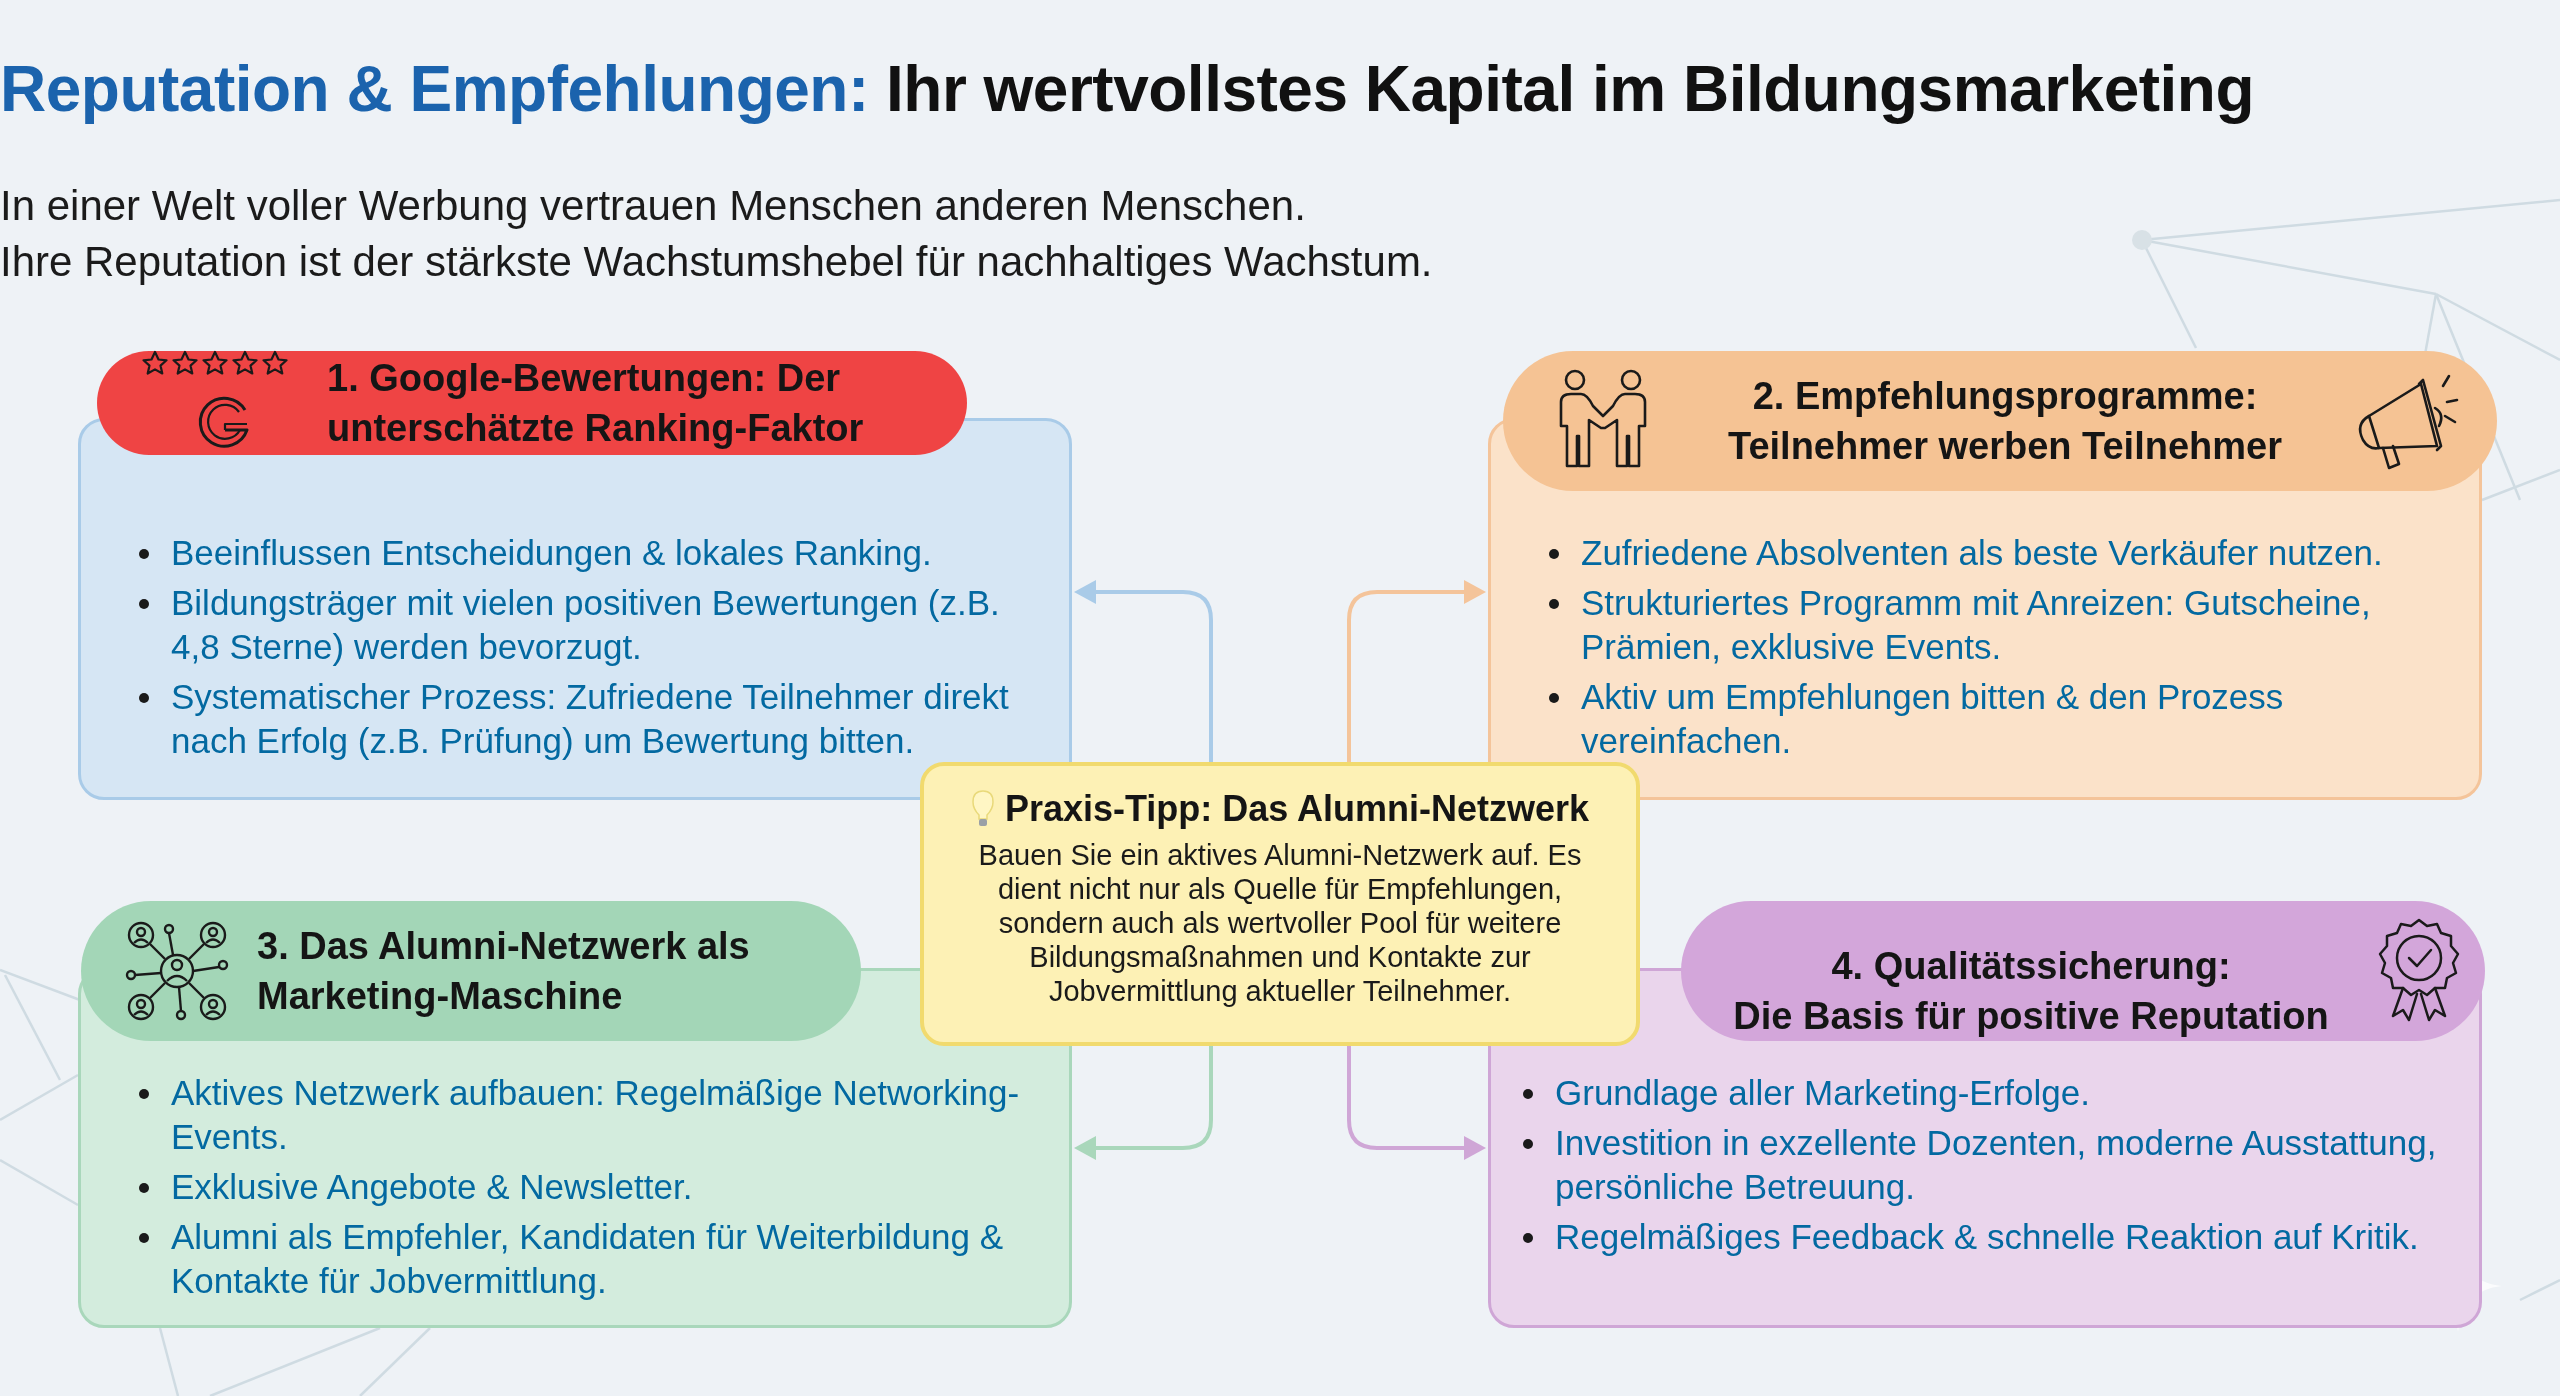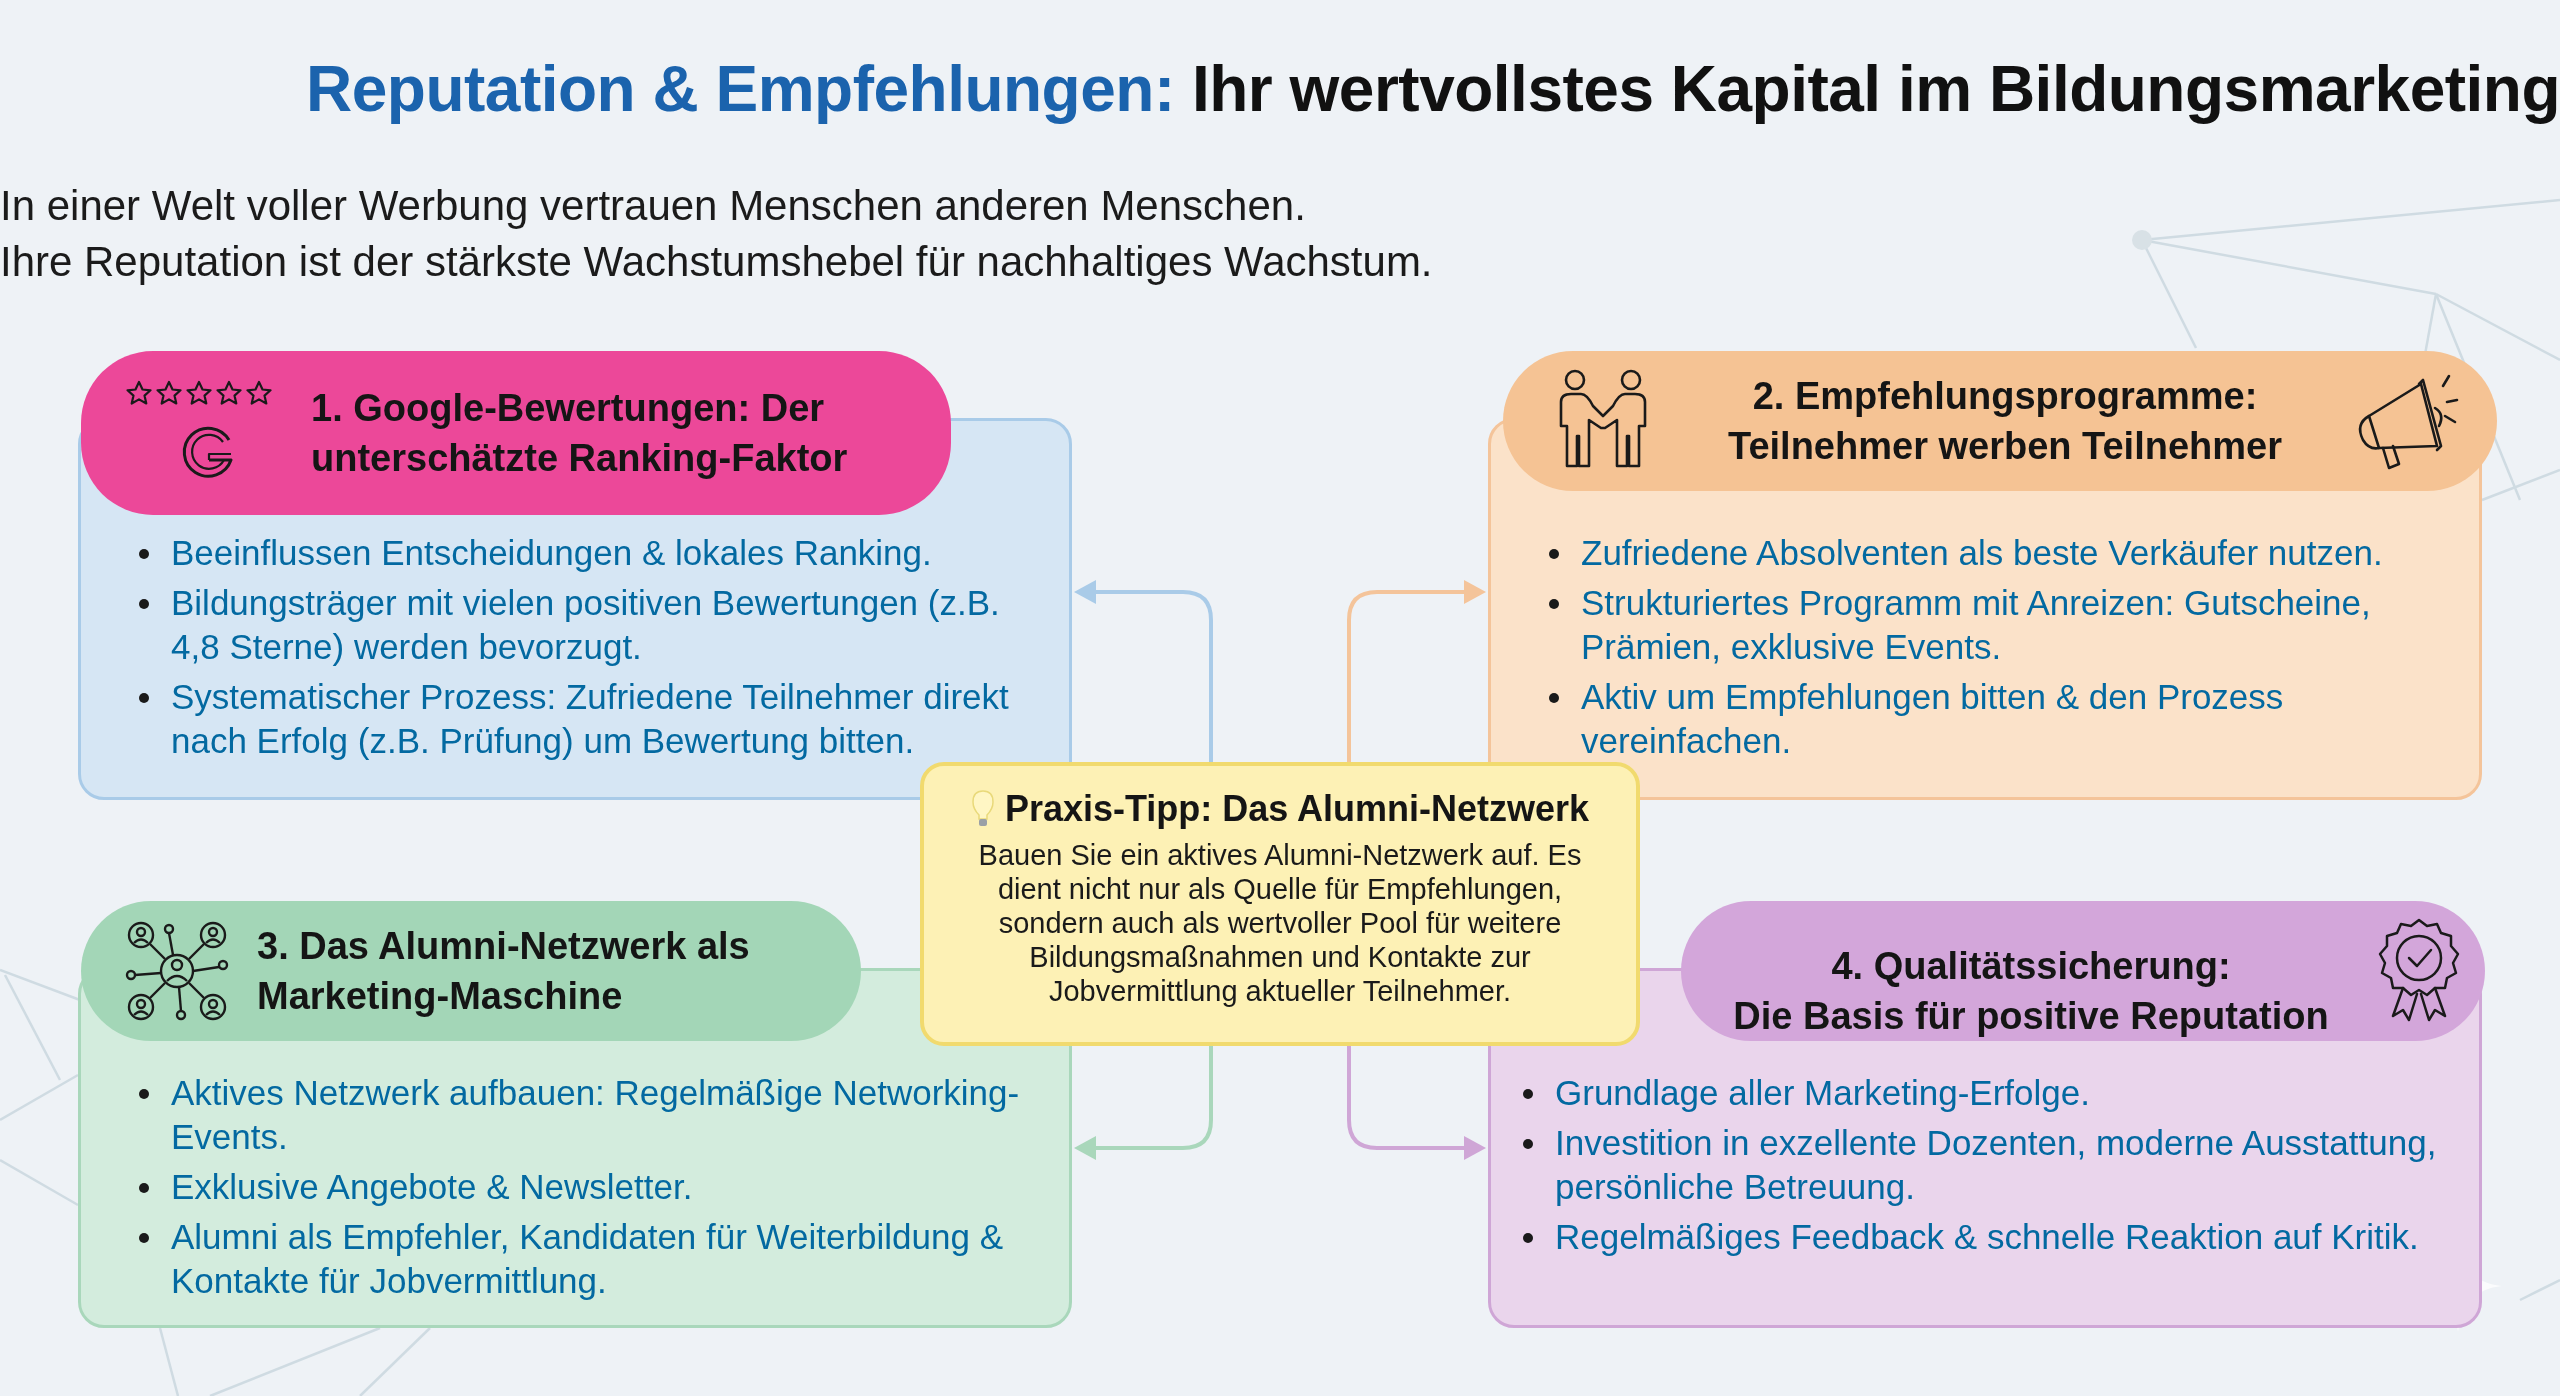--- a/index.html
+++ b/index.html
@@ -1,30 +1,30 @@
 <!DOCTYPE html>
 <html><head>
 <meta charset="utf-8">
 <style>
   html,body{margin:0;padding:0;}
   body{width:2560px;height:1396px;background:#eef2f6;position:relative;overflow:hidden;font-family:"Liberation Sans",sans-serif;color:#161616;}
   .bg-net{position:absolute;left:0;top:0;width:2560px;height:1396px;pointer-events:none;}
-  .title{position:absolute;left:0;top:52px;width:2560px;text-align:right;font-size:64px;font-weight:bold;letter-spacing:-0.5px;white-space:nowrap;}
+  .title{position:absolute;left:0;top:52px;width:2560px;text-align:left;font-size:64px;font-weight:bold;letter-spacing:-0.5px;white-space:nowrap;}
   .title .blue{color:#1b63ad;}
   .title .dark{color:#111;}
   .subtitle{position:absolute;left:0;top:178px;width:2560px;font-size:42px;line-height:56px;color:#1b1b1b;}
   .card{position:absolute;border-radius:26px;box-sizing:border-box;}
   .card .head{position:absolute;border-radius:72px;display:flex;align-items:center;box-sizing:border-box;}
   .card .head .htitle{font-weight:bold;font-size:38px;line-height:50px;color:#151515;}
   .card ul{position:absolute;margin:0;padding:0;list-style:none;font-size:35px;line-height:44px;color:#0369a1;}
   .card ul li{position:relative;padding-left:44px;margin-bottom:6px;}
   .card ul li::before{content:"";position:absolute;left:12px;top:18px;width:10px;height:10px;border-radius:50%;background:#1a1a1a;}
   
   .c1{left:78px;top:418px;width:994px;height:382px;background:#d6e6f4;border:3px solid #a9cbe8;}
-  .c1 .head{left:0;top:-70px;width:870px;height:164px;background:#ec4899;padding-left:44px;}
+  .c1 .head{left:16px;top:-70px;width:870px;height:104px;background:#ef4444;padding-left:44px;}
   
   .c2{left:1488px;top:418px;width:994px;height:382px;background:#fbe2c9;border:3px solid #f4c49a;}
   .c2 .head{left:12px;top:-70px;width:994px;height:140px;background:#f5c394;padding-left:50px;}
   
   .c3{left:78px;top:968px;width:994px;height:360px;background:#d3ecdd;border:3px solid #a9d7bb;}
   .c3 .head{left:0;top:-70px;width:780px;height:140px;background:#a3d6b7;padding-left:44px;}
   
   .c4{left:1488px;top:968px;width:994px;height:360px;background:#ead5ec;border:3px solid #cfa6d6;}
   .c4 .head{left:190px;top:-70px;width:804px;height:140px;background:#d3a6da;padding-left:30px;}
   

